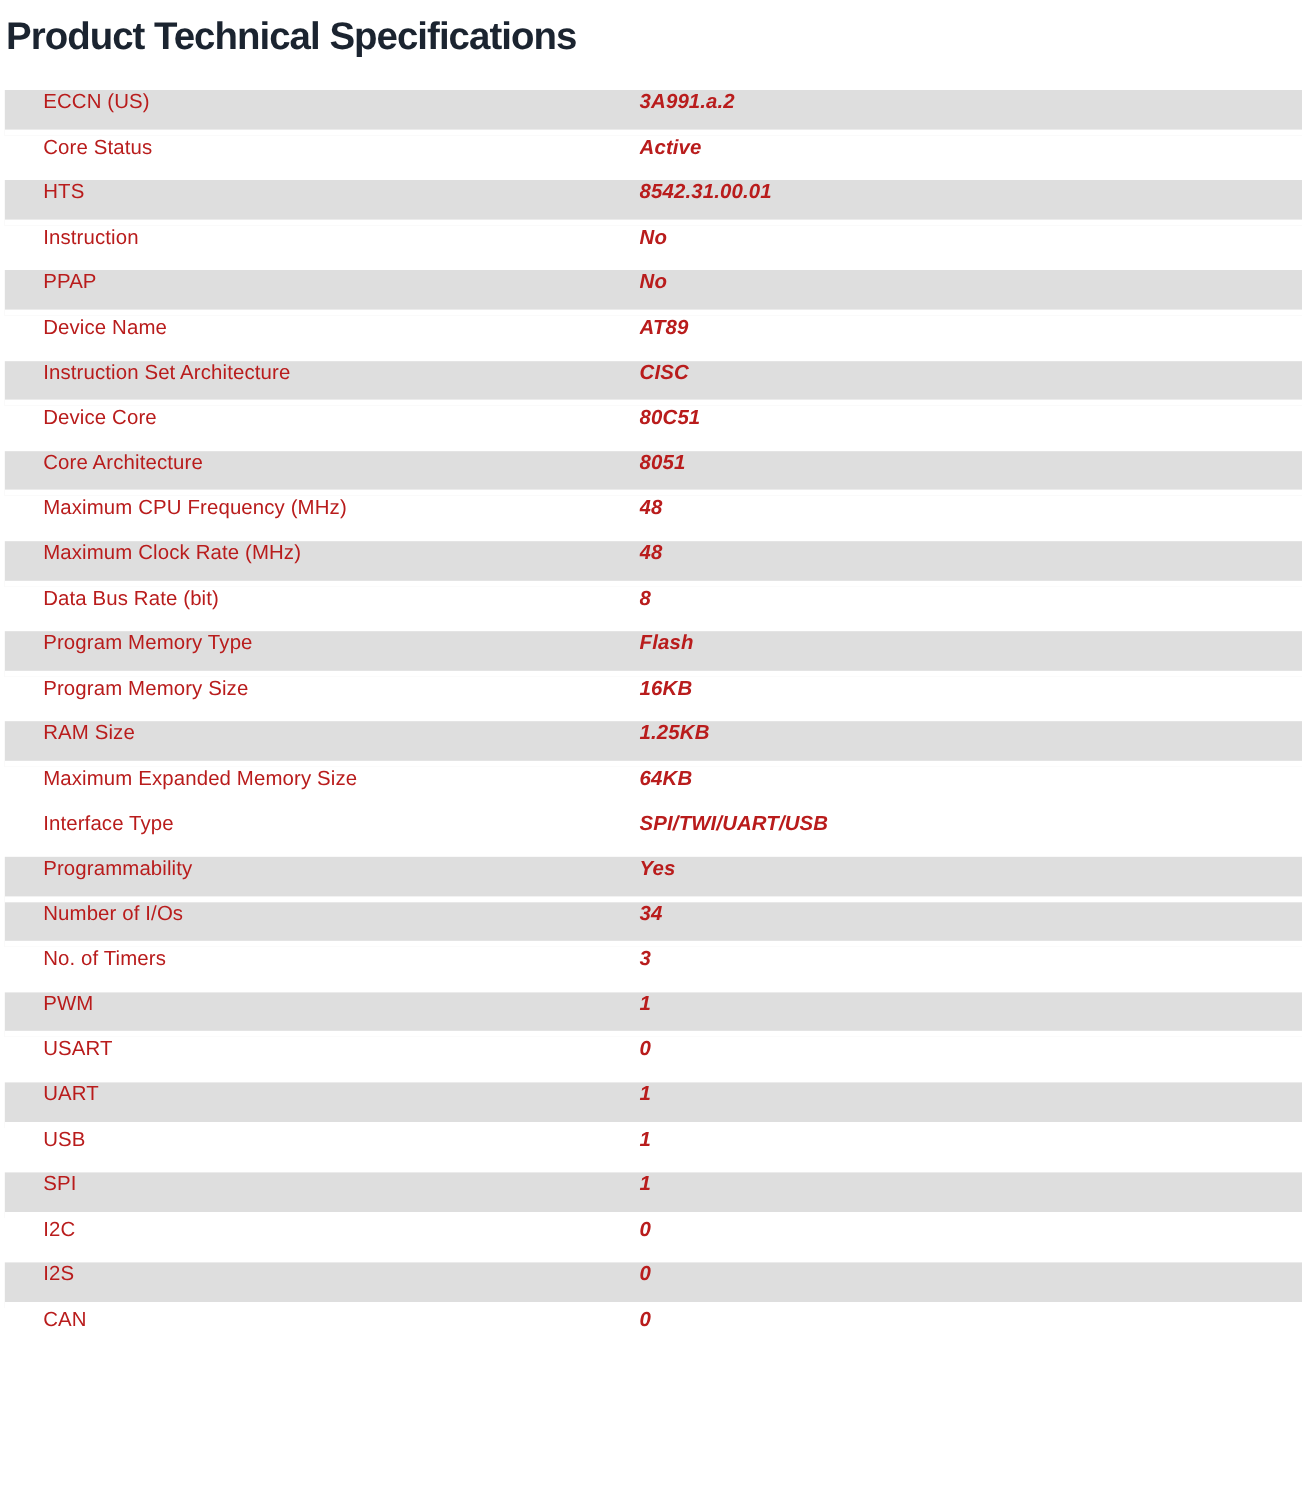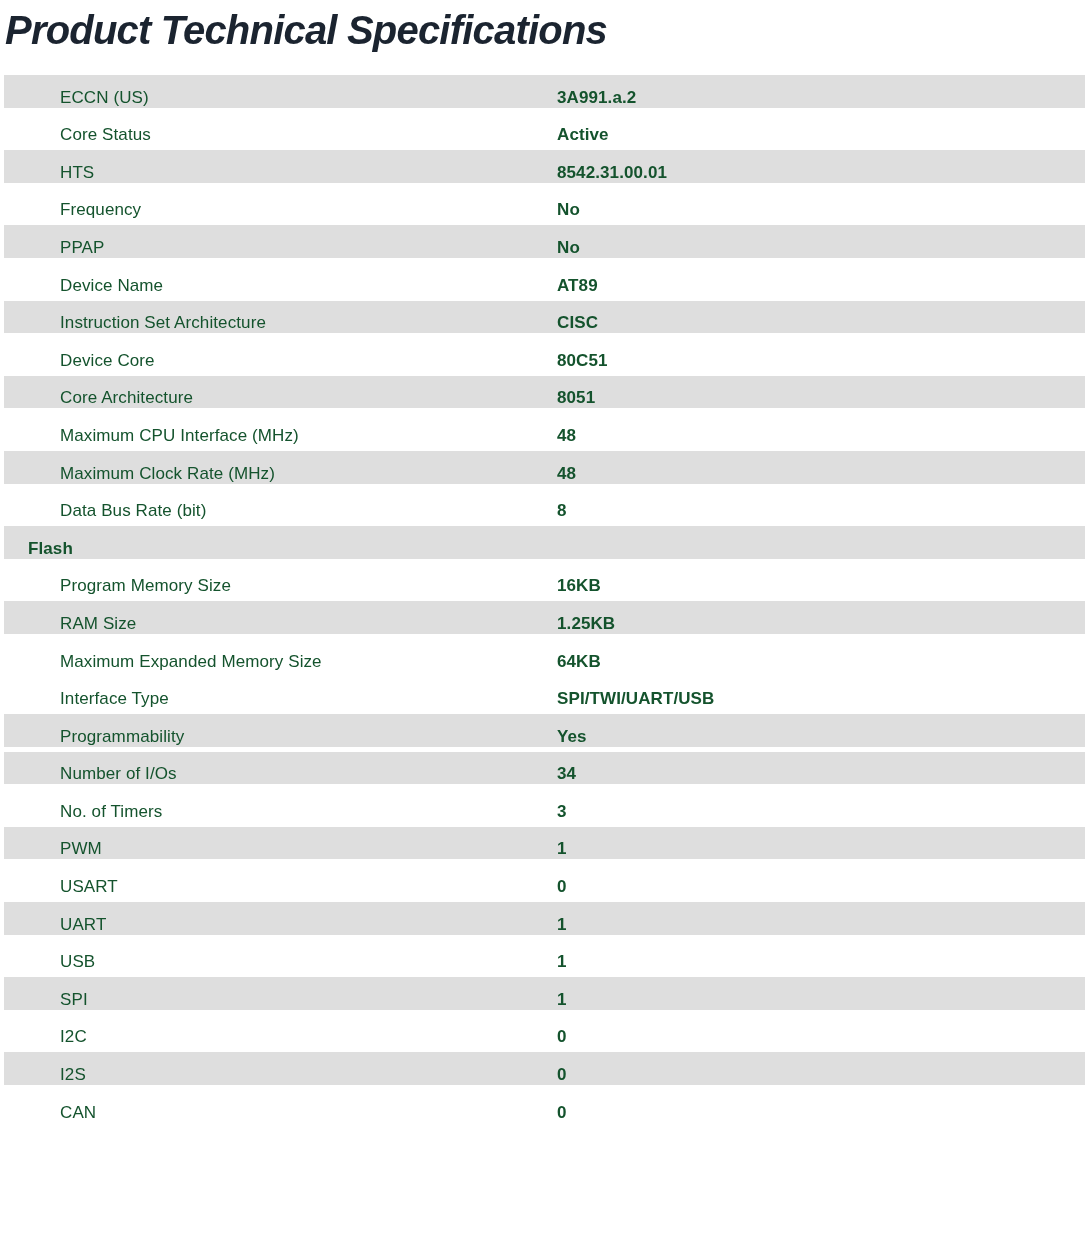--- a/index.html
+++ b/index.html
@@ -14,57 +14,56 @@
   }
   .page {
     width: 1085px;
     height: 1258px;
     overflow: hidden;
     position: relative;
   }
   .page-title {
     margin: 0;
     padding: 10px 0 0 5px;
-    font-size: 40px;
+    font-size: 32px;
     line-height: 40px;
     font-weight: 700;
     letter-spacing: -0.8px;
     color: #1b2430;
-    font-style: italic;
   }
   .spec-table {
     margin-top: 25px;
     margin-left: 4px;
     width: 1081px;
   }
   .row {
     display: flex;
-    align-items: flex-end;
+    align-items: flex-start;
     height: 37.6px;
     border-bottom: 5px solid #ffffff;
     font-size: 17px;
-    color: #14532d;
-    padding-left: 24px;
+    color: #b91c1c;
   }
   .row.odd  { background: #dedede; }
   .row.even { background: #ffffff; }
   .spec-label {
     flex: 0 0 529px;
     padding-left: 32px;
     font-weight: 400;
     letter-spacing: 0.1px;
     white-space: nowrap;
     overflow: hidden;
   }
   .spec-value {
     flex: 1 1 auto;
     font-weight: 700;
     letter-spacing: 0.1px;
     white-space: nowrap;
     overflow: hidden;
+    font-style: italic;
   }
 </style>
 </head>
 <body>
 
 <div class="page">
   <h2 class="page-title">Product Technical Specifications</h2>
 
   <div class="spec-table">
   <div class="row odd">
@@ -76,21 +75,21 @@
     <div class="spec-label">Core Status</div>
     <div class="spec-value">Active</div>
   </div>
 
   <div class="row odd">
     <div class="spec-label">HTS</div>
     <div class="spec-value">8542.31.00.01</div>
   </div>
 
   <div class="row even">
-    <div class="spec-label">Frequency</div>
+    <div class="spec-label">Instruction</div>
     <div class="spec-value">No</div>
   </div>
 
   <div class="row odd">
     <div class="spec-label">PPAP</div>
     <div class="spec-value">No</div>
   </div>
 
   <div class="row even">
     <div class="spec-label">Device Name</div>
@@ -106,35 +105,36 @@
     <div class="spec-label">Device Core</div>
     <div class="spec-value">80C51</div>
   </div>
 
   <div class="row odd">
     <div class="spec-label">Core Architecture</div>
     <div class="spec-value">8051</div>
   </div>
 
   <div class="row even">
-    <div class="spec-label">Maximum CPU Interface (MHz)</div>
+    <div class="spec-label">Maximum CPU Frequency (MHz)</div>
     <div class="spec-value">48</div>
   </div>
 
   <div class="row odd">
     <div class="spec-label">Maximum Clock Rate (MHz)</div>
     <div class="spec-value">48</div>
   </div>
 
   <div class="row even">
     <div class="spec-label">Data Bus Rate (bit)</div>
     <div class="spec-value">8</div>
   </div>
 
   <div class="row odd">
+    <div class="spec-label">Program Memory Type</div>
     <div class="spec-value">Flash</div>
   </div>
 
   <div class="row even">
     <div class="spec-label">Program Memory Size</div>
     <div class="spec-value">16KB</div>
   </div>
 
   <div class="row odd">
     <div class="spec-label">RAM Size</div>

